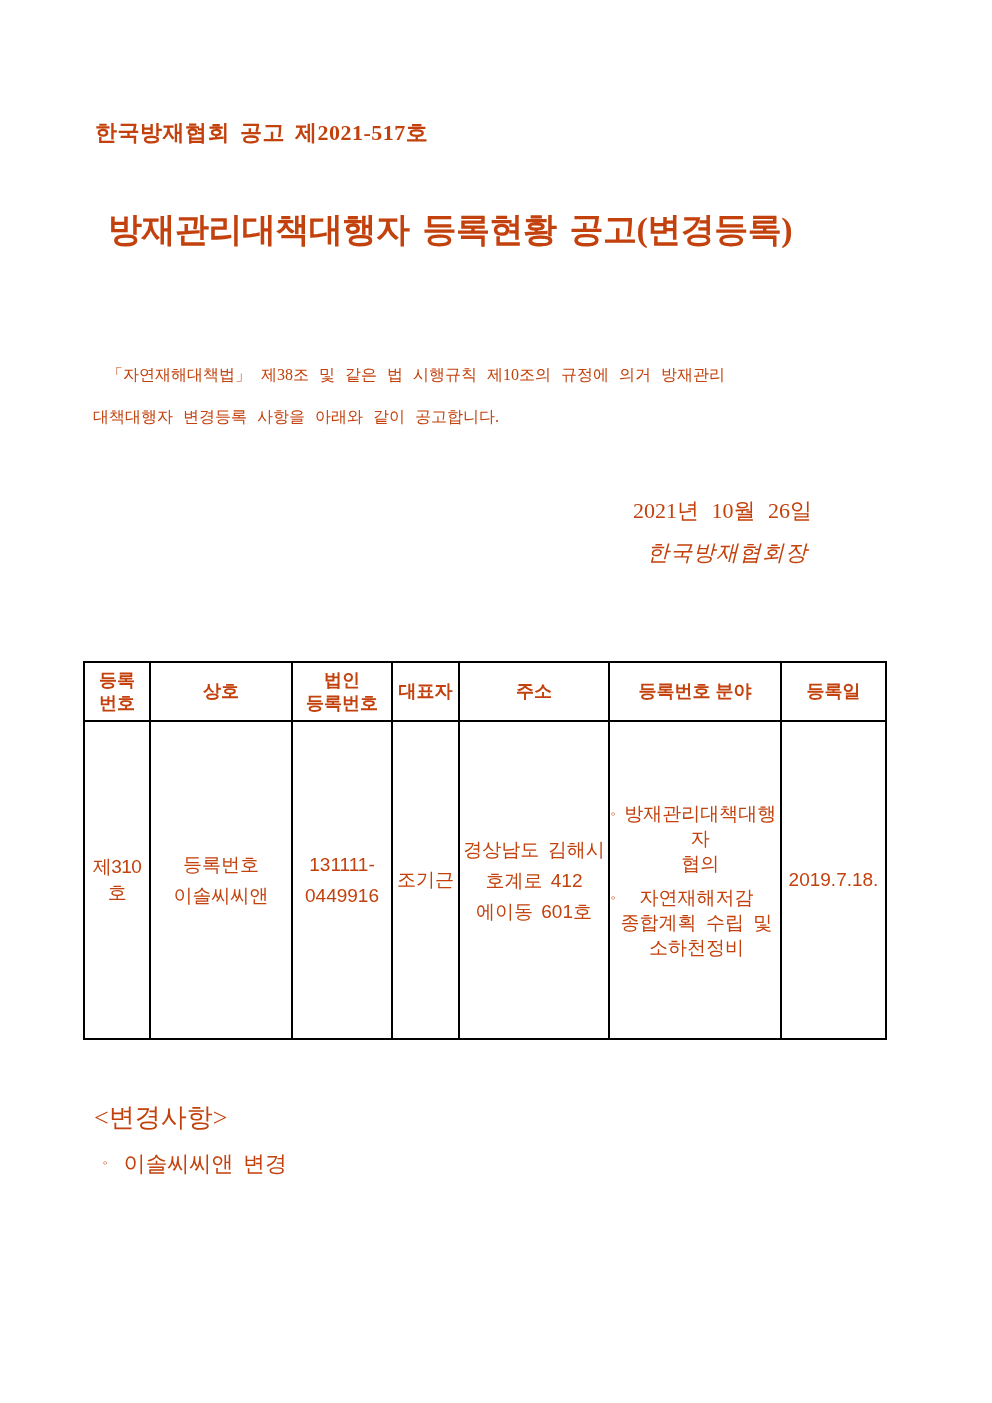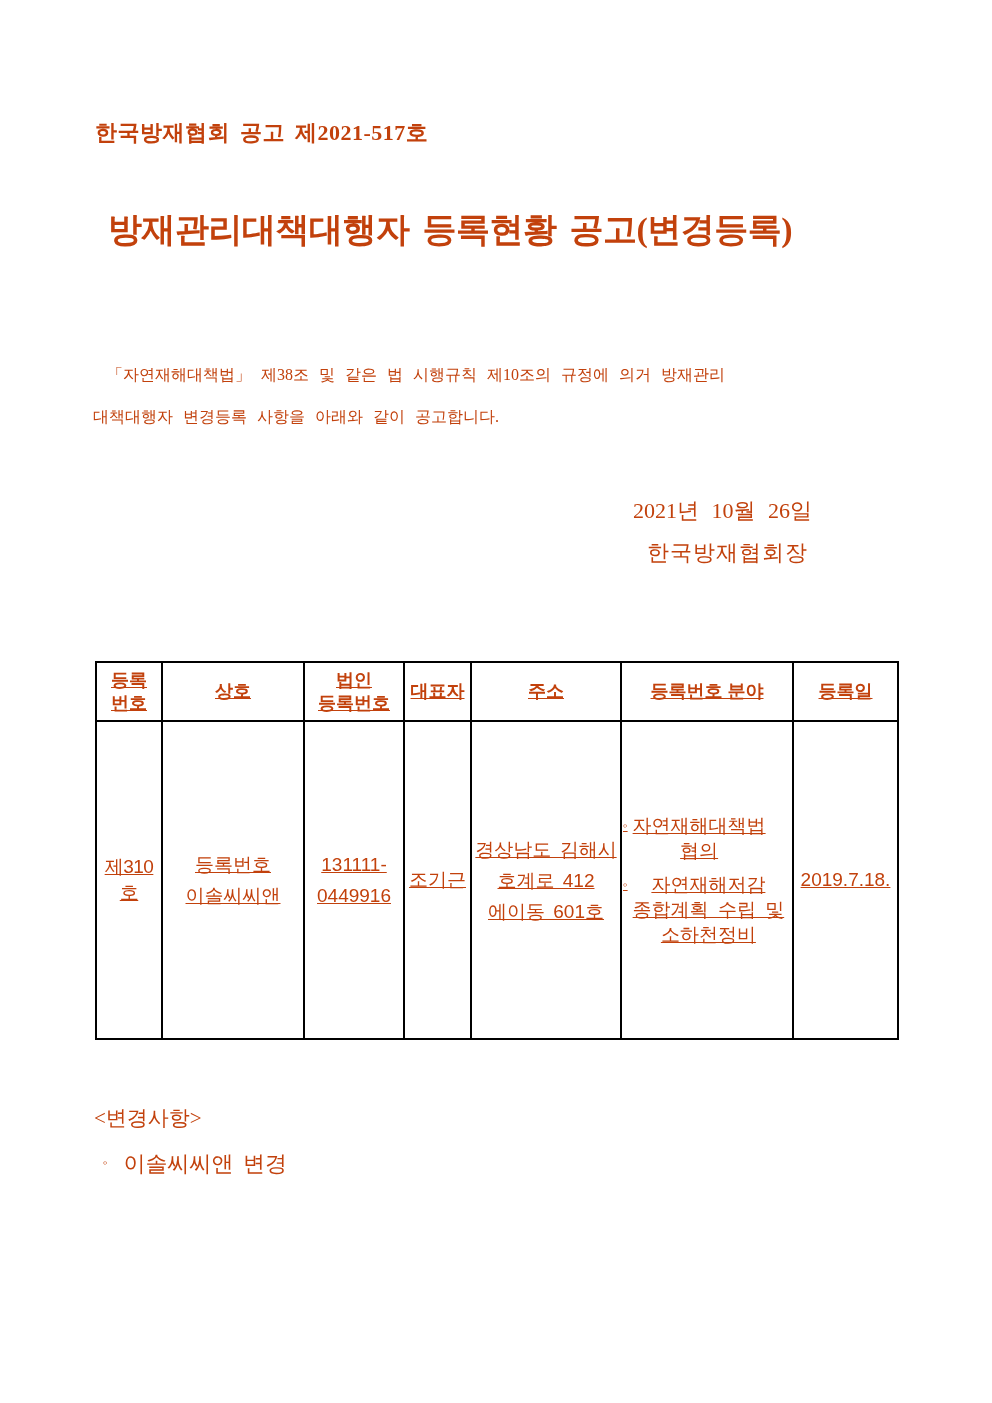--- a/index.html
+++ b/index.html
@@ -29,26 +29,26 @@
     position:absolute; top:342px; left:93px; width:814px;
     font-size:16px; line-height:42px;
     white-space:pre-line; text-indent:14px; word-spacing:6px;margin-top:12px;
   }
   .date-line {
     position:absolute; top:496px; right:88px;
     font-size:22px; line-height:30px; word-spacing:7px; font-weight:500;
   }
   .signer-line {
     position:absolute; top:538px; right:92px;
-    font-size:22px; line-height:30px; letter-spacing:1px; font-weight:500;
+    font-size:22px; line-height:30px; letter-spacing:1px; font-weight:500;font-style:italic;
   }
 
   .reg-table {
-    position:absolute; top:661px; left:95px; width:802px;
-    border-collapse:collapse; table-layout:fixed;text-decoration:underline;
+    position:absolute; top:661px; left:83px; width:802px;
+    border-collapse:collapse; table-layout:fixed;
   }
   .reg-table th, .reg-table td {
     border:2px solid #000000;
     padding:0; vertical-align:middle; text-align:center;
     overflow:hidden;
   }
   .reg-table thead tr { height:59px; }
   .reg-table tbody tr { height:318px; }
   .reg-table th {
     font-size:18px; font-weight:700; line-height:23px;
@@ -65,21 +65,21 @@
   }
   .svc-item + .svc-item { margin-top:9px; }
   .svc-bullet {
     flex:0 0 auto; font-size:13px; line-height:25px;
     margin:0 5px 0 1px;
   }
   .svc-text { white-space:pre-line; word-spacing:4px; }
 
   .changes-heading {
     position:absolute; top:1103px; left:94px;
-    font-size:21px; line-height:30px;
+    font-size:26px; line-height:30px;
   }
   .changes-item {
     position:absolute; top:1149px; left:103px;
     font-size:22px; line-height:30px;
     display:flex; align-items:center; word-spacing:4px;
   }
   .chg-bullet { font-size:13px; margin-right:16px; position:relative; top:-1px; }
 </style>
 </head>
 <body>
@@ -127,21 +127,21 @@
 이솔씨씨앤</td>
         <td class="multiline">131111-
 0449916</td>
         <td>조기근</td>
         <td class="multiline c-addr">경상남도 김해시
 호계로 412
 에이동 601호</td>
         <td class="c-svc">
           <div class="svc-item">
             <span class="svc-bullet">◦</span>
-            <span class="svc-text">자연재해대책법
+            <span class="svc-text">방재관리대책대행자
 협의</span>
           </div>
           <div class="svc-item">
             <span class="svc-bullet">◦</span>
             <span class="svc-text">자연재해저감
 종합계획 수립 및
 소하천정비</span>
           </div>
         </td>
         <td>2019.7.18.</td>

